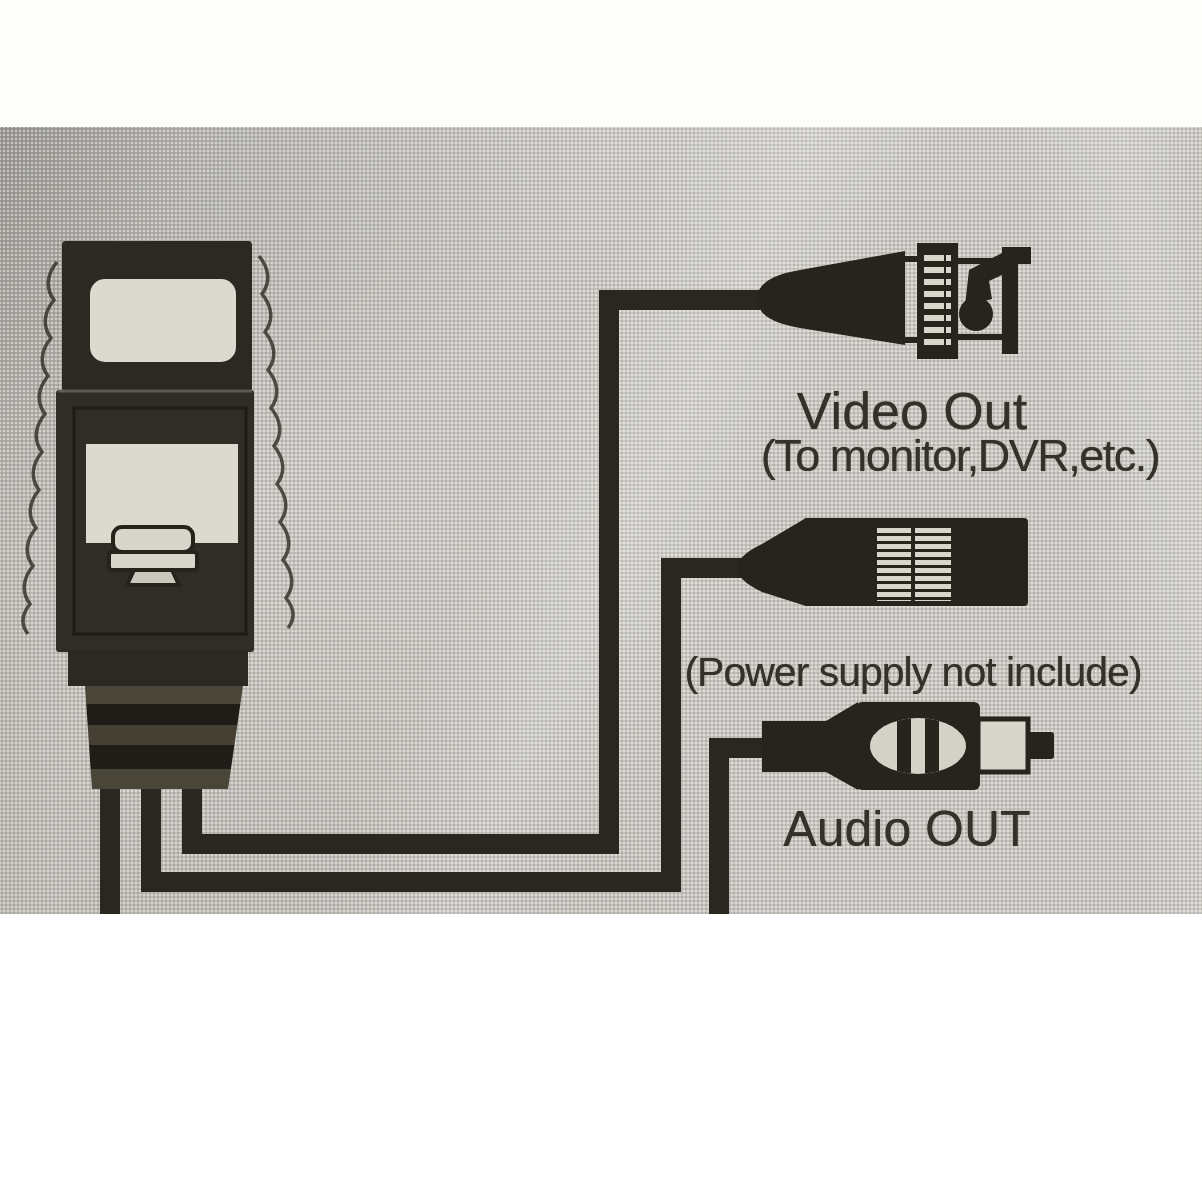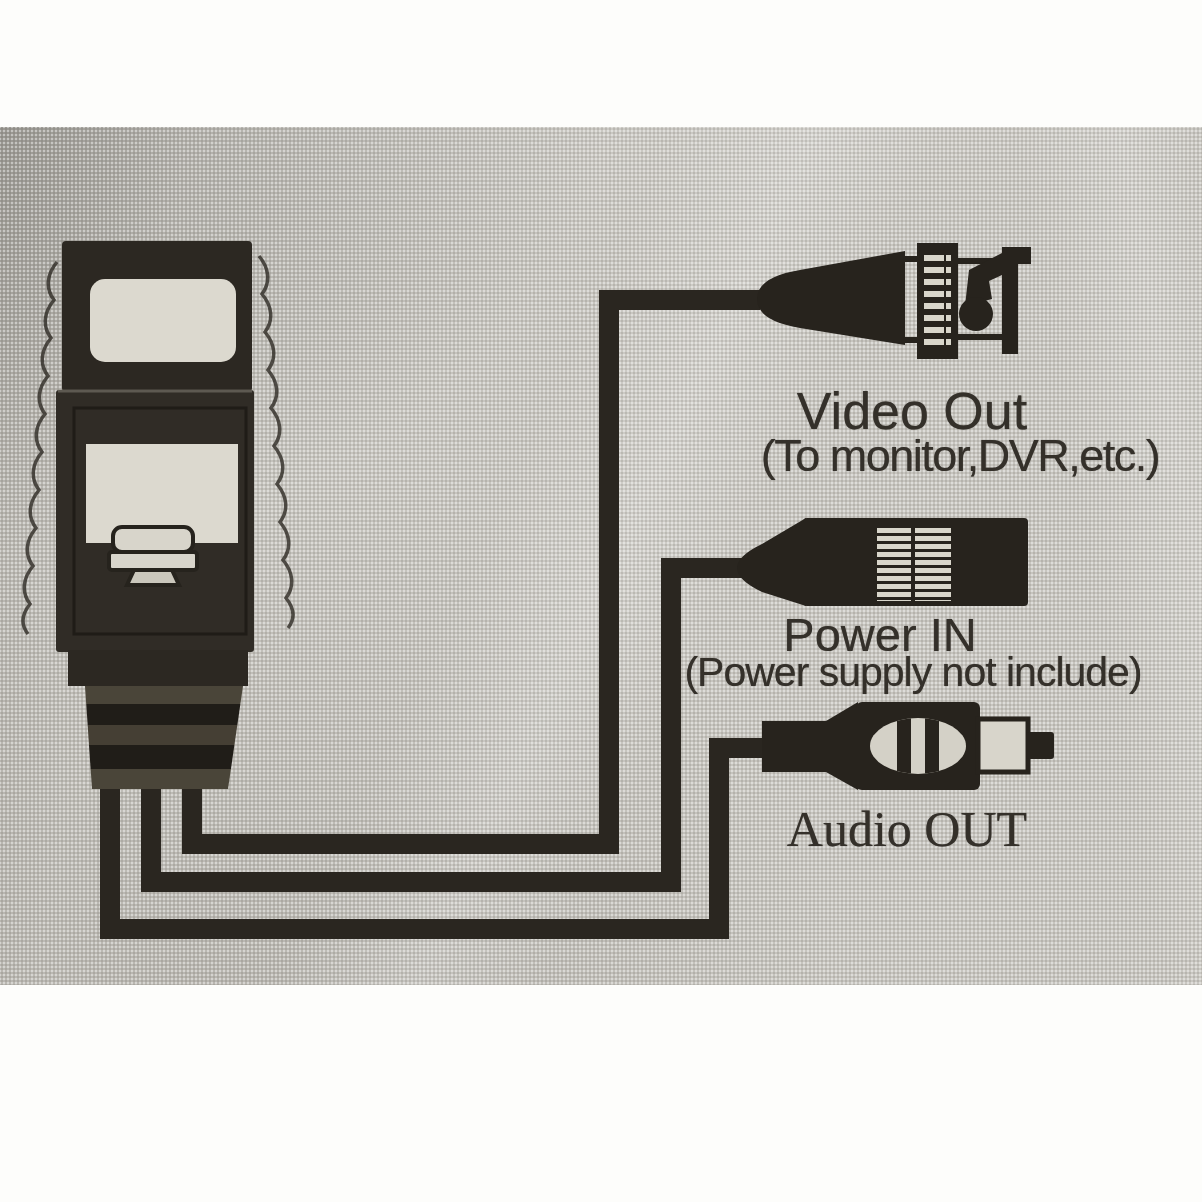--- a/index.html
+++ b/index.html
@@ -1,16 +1,16 @@
 <!DOCTYPE html>
 <html><head>
 <meta charset="utf-8">
 <style>
   html,body{margin:0;padding:0;background:#fff;}
-  #stage{position:relative;width:1202px;height:1202px;overflow:hidden;
+  #stage{position:relative;width:1202px;height:914px;overflow:hidden;
          background:#d946ef;font-family:"Liberation Sans",sans-serif;}
   
   .band{position:absolute;left:0;width:1202px;background:#fdfdfb;}
   .band-top{top:0;height:127px;}
   .band-bottom{top:985px;height:217px;}
   
   .paper{position:absolute;left:0;top:127px;width:1202px;height:858px;
          background:#c7c5bf;}
   .paper::before{content:"";position:absolute;inset:0;
      background:
@@ -25,21 +25,21 @@
        radial-gradient(rgba(68,64,56,.15) 1px, transparent 1.5px),
        radial-gradient(rgba(255,255,255,.45) 1px, transparent 1.5px);
      background-size:4px 4px,4px 4px;background-position:0 0,2px 2px;}
   .art{position:absolute;left:0;top:0;width:1202px;height:1202px;filter:blur(.5px);}
   .label{position:absolute;transform:translateX(-50%);white-space:nowrap;
          color:#34302a;text-shadow:0 0 1px rgba(52,48,42,.75);filter:blur(.3px);}
   .t-video-title {left:912px;top:381px;font-size:52px;}
   .t-video-sub   {left:960px;top:430px;font-size:45px;letter-spacing:-1.5px;}
   .t-power-title {left:880px;top:607px;font-size:47px;}
   .t-power-sub   {left:913px;top:649px;font-size:41px;letter-spacing:-1px;}
-  .t-audio-title {left:907px;top:800px;font-size:50px;font-family:Liberation Serif, serif;}
+  .t-audio-title {left:907px;top:800px;font-size:50px;}
 </style>
 </head>
 <body>
 
 <div id="stage">
 
   <div class="paper"></div>
   <div class="band band-top"></div>
   <div class="band band-bottom"></div>
 
@@ -120,16 +120,15 @@
         <rect x="897" y="712" width="14" height="68"></rect>
         <rect x="925" y="712" width="14" height="68"></rect>
       </g>
       <rect x="978" y="719" width="50" height="53" fill="#d8d5cb" stroke="#27231d" stroke-width="5"></rect>
       <rect x="1026" y="732" width="28" height="27" rx="3"></rect>
     </g>
   </svg>
 
   <div class="label t-video-title">Video Out</div>
   <div class="label t-video-sub">(To monitor,DVR,etc.)</div>
-  <div class="label t-power-title">Power IN</div>
   <div class="label t-power-sub">(Power supply not include)</div>
   <div class="label t-audio-title">Audio OUT</div>
 </div>
 
 </body></html>

